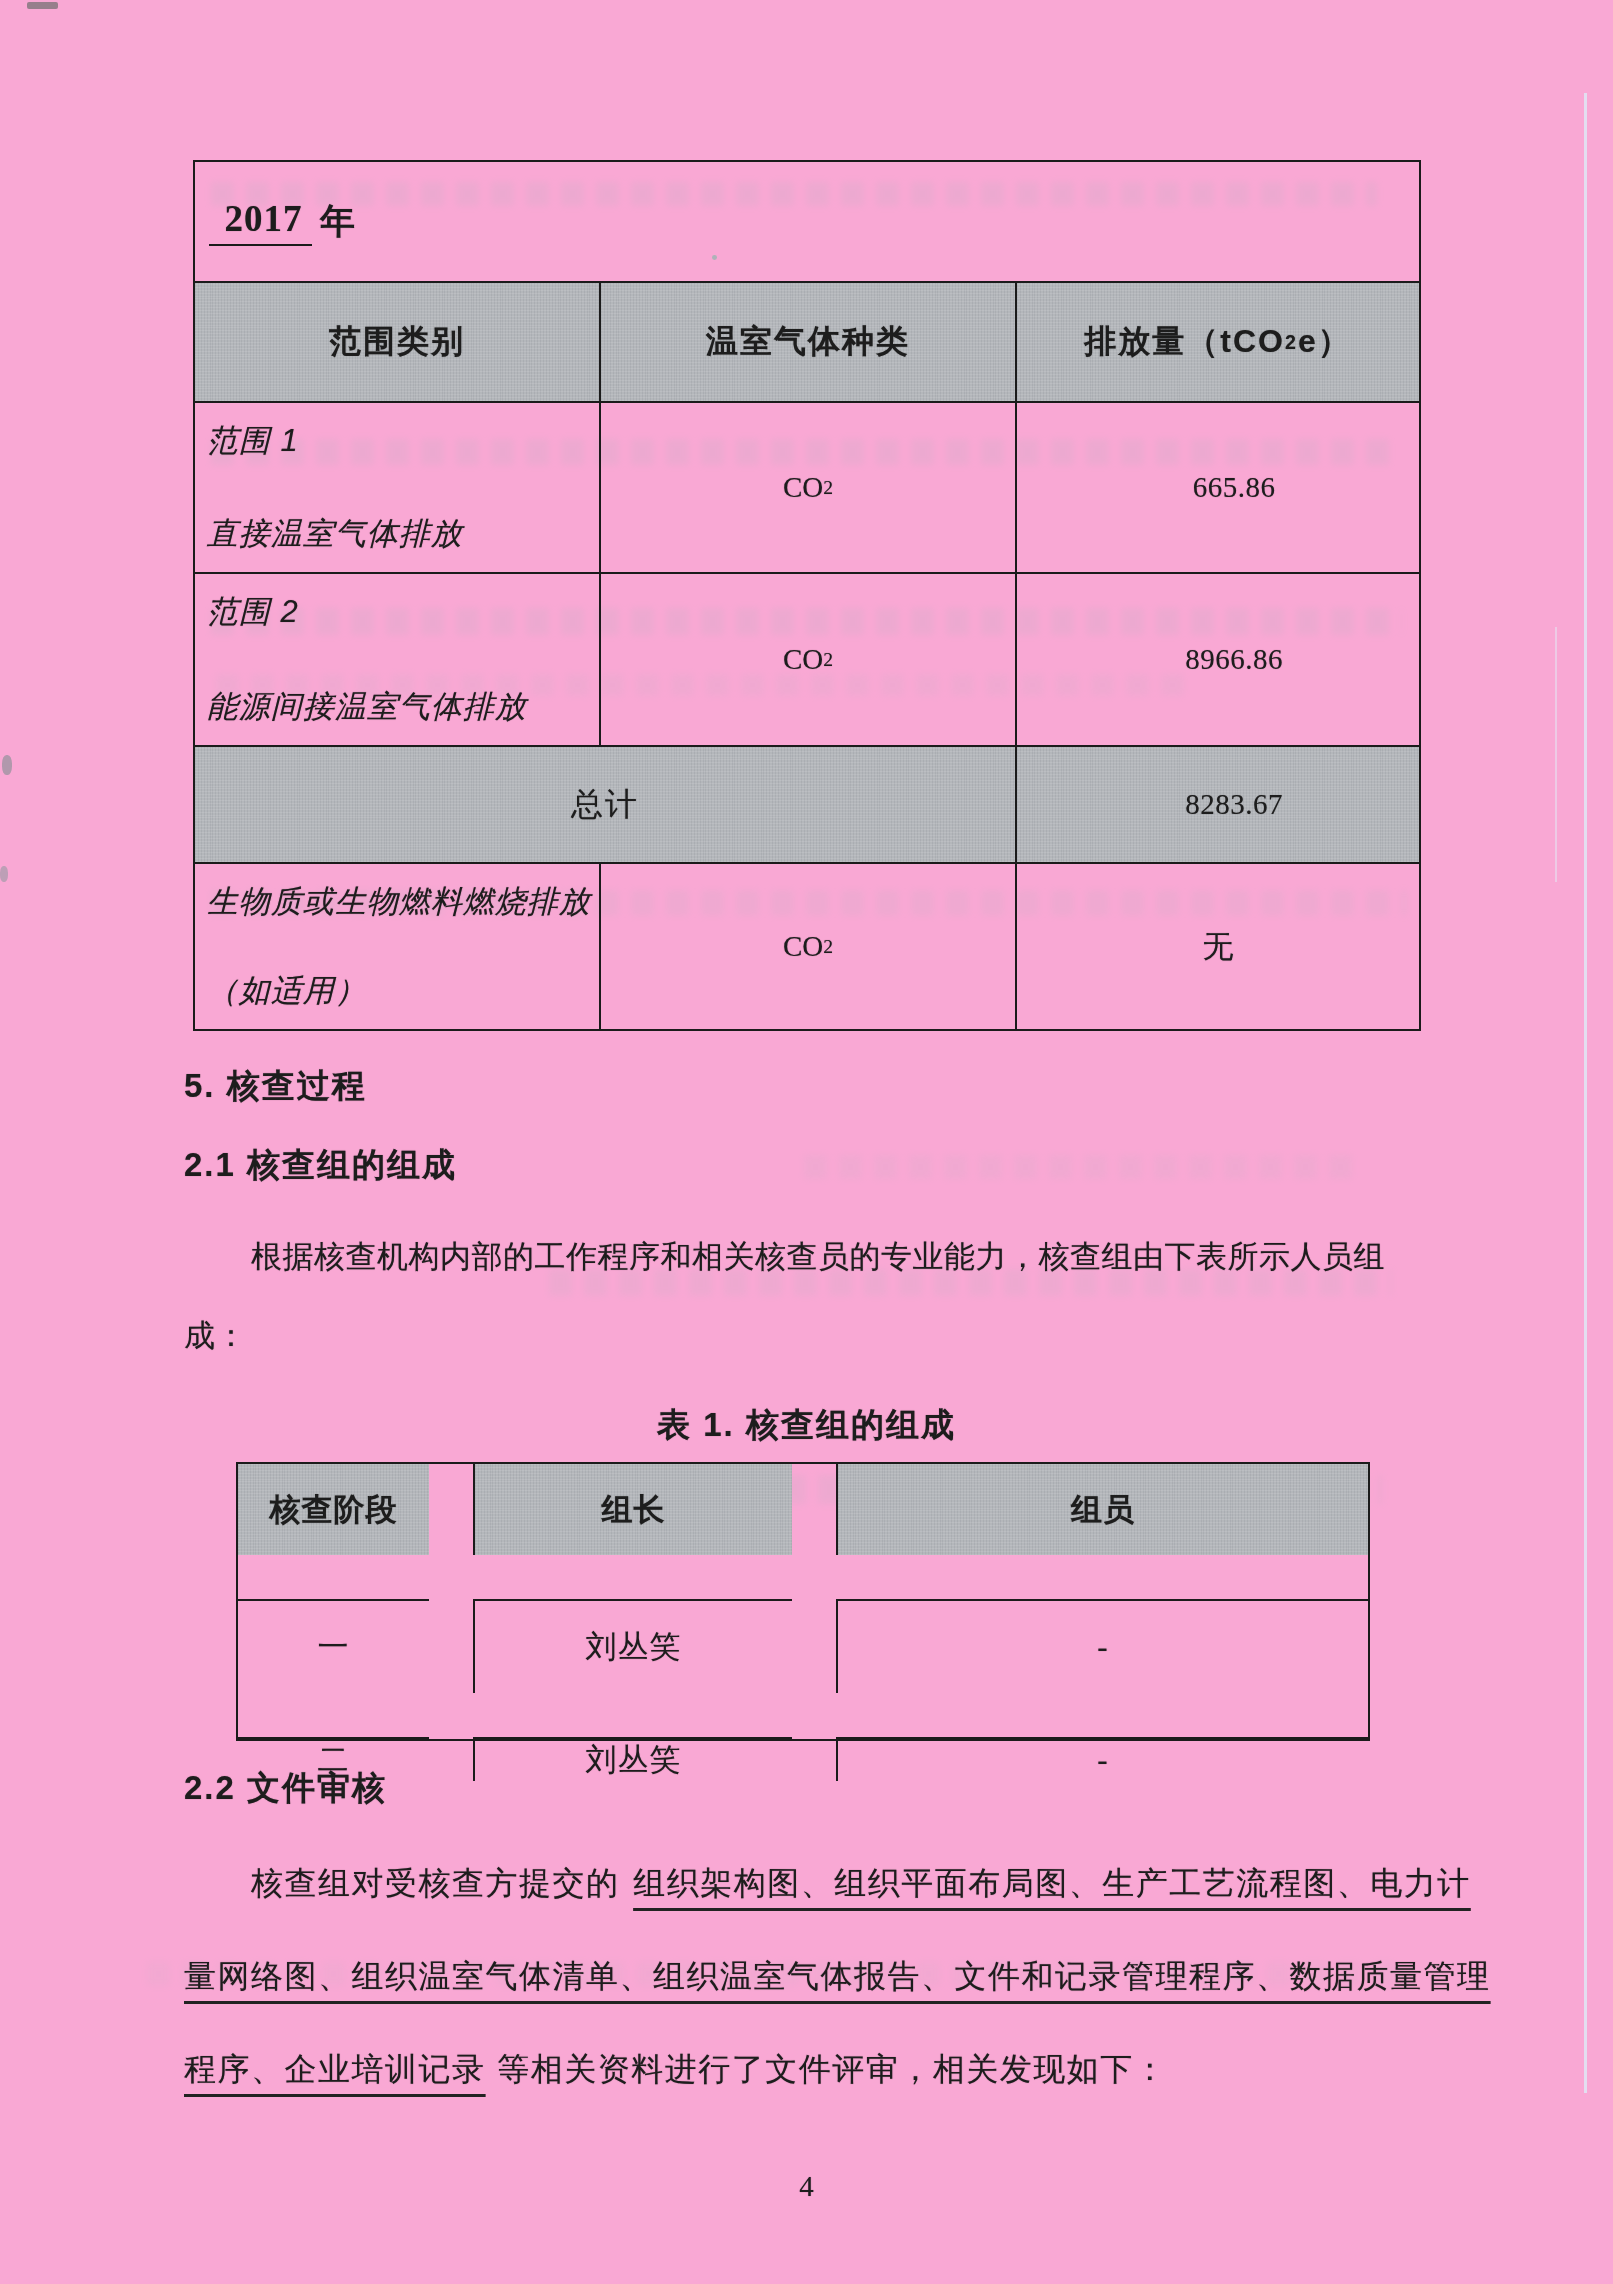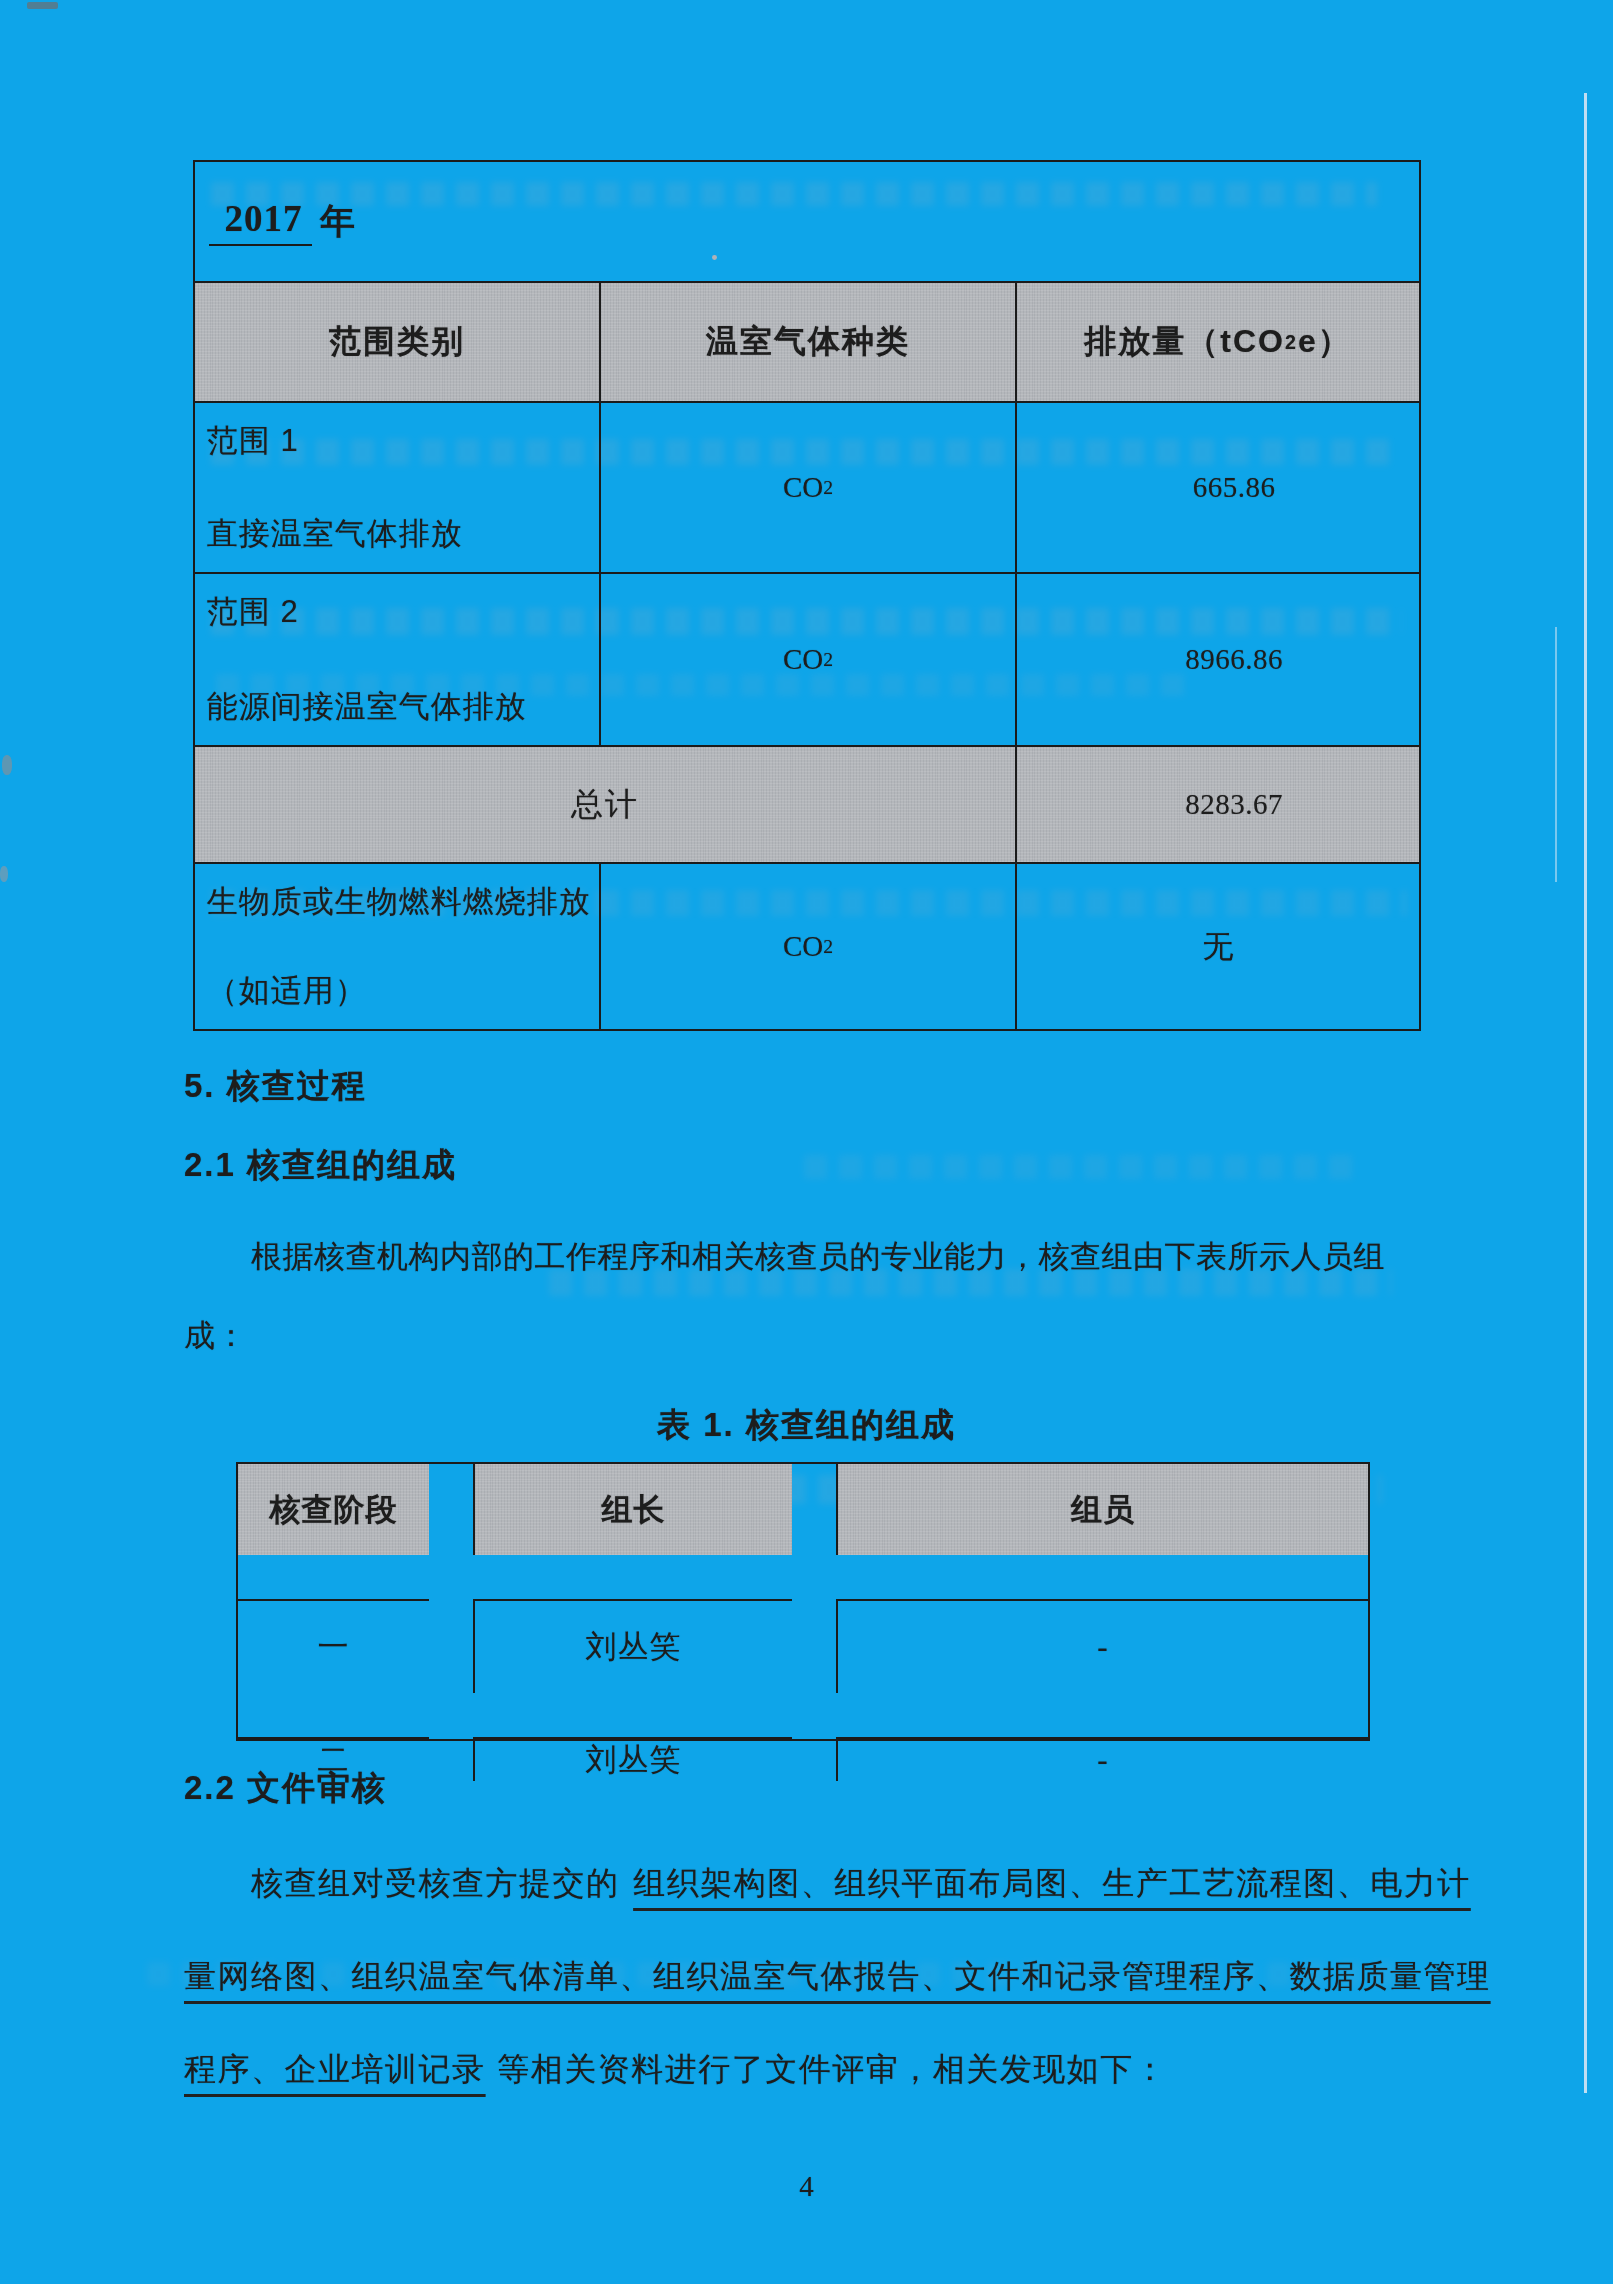--- a/index.html
+++ b/index.html
@@ -1,19 +1,19 @@
 <!DOCTYPE html>
 <html><head>
 <meta charset="utf-8">
 <style>
   html,body{margin:0;padding:0;background:#777;}
   .page{
     position:relative;
     width:1613px;height:2285px;
-    background:#0ea5e9;
+    background:#f9a8d4;
     overflow:hidden;
     font-family:"Liberation Sans","DejaVu Sans",sans-serif;
     color:#1d1d1d;
   }
   .cn{font-family:"Liberation Sans","DejaVu Sans",sans-serif;}
   .num{font-family:"Liberation Serif","DejaVu Serif",serif;}
   .soft{text-shadow:0 0 1px rgba(20,20,20,.45);}
 
   
   .t1{
@@ -35,21 +35,21 @@
   .yearcell{grid-column:1/4;justify-content:flex-start;align-items:center;padding-left:13.7px;}
   .year-u{
     display:inline-block;border-bottom:2.9px solid #1b1b1b;
     padding:0 9.8px 4.9px 15.7px;
     font-size:37px;font-weight:700;letter-spacing:1px;
   }
   .year-suffix{font-size:35px;font-weight:700;margin-left:7.8px;}
   .thead{font-size:32px;font-weight:700;letter-spacing:2px;}
   .scope{
     flex-direction:column;align-items:flex-start;justify-content:space-between;
-    padding:16.7px 5.9px 16.7px 11.8px;font-size:31px;letter-spacing:1px;
+    padding:16.7px 5.9px 16.7px 11.8px;font-size:31px;letter-spacing:1px;font-style:italic;
   }
   .gas{font-size:29px;}
   .gas sub,.subsz{font-size:19.6px;}
   .val{font-size:29px;letter-spacing:0.5px;padding-left:32px;}
   .totallabel{grid-column:1/3;font-size:32px;letter-spacing:2px;}
   sub{line-height:0;}
 
   
   .abs{position:absolute;line-height:1.25;white-space:nowrap;}
   .h-sec{font-size:33px;font-weight:700;letter-spacing:2px;}

